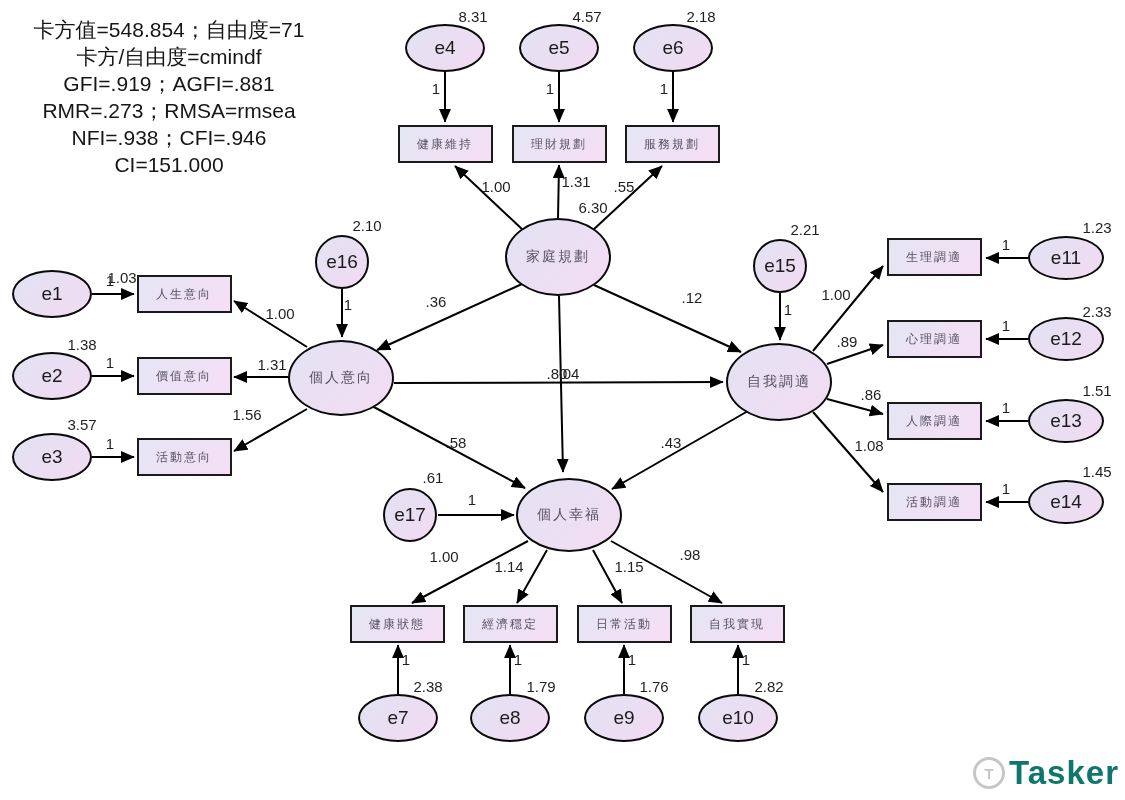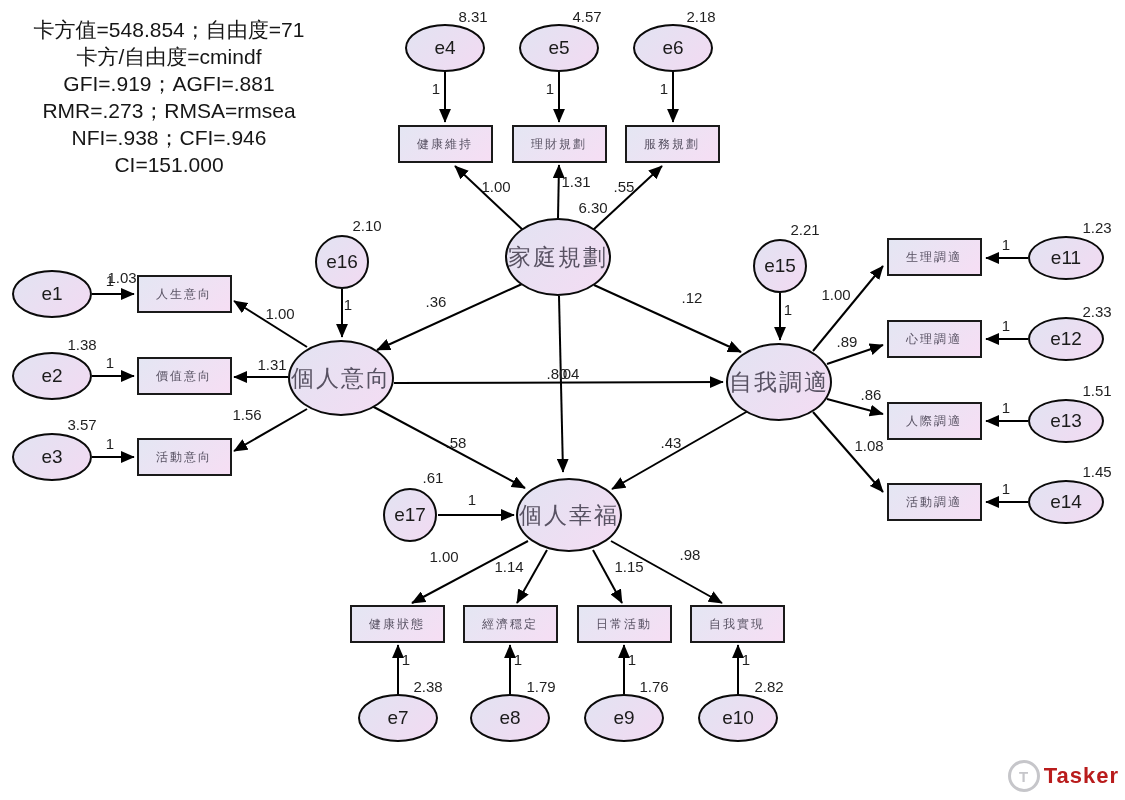--- a/index.html
+++ b/index.html
@@ -8,36 +8,36 @@
   svg.edges{position:absolute;left:0;top:0;width:1125px;height:800px;}
   .stats{position:absolute;left:4px;top:16px;width:330px;text-align:center;
          font-size:21px;line-height:27px;color:#161616;}
   .title{position:absolute;left:743px;top:16px;width:302px;text-align:center;
          font-family:"Liberation Serif",serif;font-weight:bold;color:#c8232b;}
   .title-line1{font-size:41px;letter-spacing:6px;line-height:50px;}
   .title-line2{font-size:35px;line-height:42px;letter-spacing:1px;}
   .latent{position:absolute;border:2px solid #0a0a0a;border-radius:50%;
           background:linear-gradient(135deg,#e2e3f2 0%,#f4dcf3 100%);
           display:flex;align-items:center;justify-content:center;
-          font-size:23px;letter-spacing:2px;color:#585263;box-sizing:border-box;}
+          font-size:14px;letter-spacing:2px;color:#585263;box-sizing:border-box;}
   .error{position:absolute;border:2px solid #0a0a0a;border-radius:50%;
          background:linear-gradient(135deg,#e2e3f2 0%,#f2daf2 100%);
          display:flex;align-items:center;justify-content:center;
          font-size:19px;color:#1b1b1b;box-sizing:border-box;}
   .observed{position:absolute;border:2px solid #1a1a1a;
          background:linear-gradient(135deg,#e4e6f3 0%,#f6def4 100%);
          display:flex;align-items:center;justify-content:center;
          font-size:12px;letter-spacing:2px;color:#585263;box-sizing:border-box;}
   .elabel{position:absolute;transform:translate(-50%,-50%);font-size:15px;
           color:#1f1f1f;white-space:nowrap;}
   .watermark{position:absolute;right:6px;bottom:8px;display:flex;align-items:center;gap:4px;}
   .wm-logo{width:26px;height:26px;border:3px solid #c6c6ca;border-radius:50%;
            display:flex;align-items:center;justify-content:center;
            color:#c6c6ca;font-weight:bold;font-size:15px;}
-  .wm-text{font-size:22px;font-weight:bold;color:#b91c1c;letter-spacing:1px;}
+  .wm-text{font-size:33px;font-weight:bold;color:#0f766e;letter-spacing:1px;}
 </style>
 </head>
 <body>
 
 <div class="canvas">
   <svg class="edges" xmlns="http://www.w3.org/2000/svg">
     <defs>
       <marker id="arrow" markerWidth="7.5" markerHeight="6" refX="6.6" refY="3" orient="auto" markerUnits="strokeWidth">
         <path d="M0,0 L7,3 L0,6 Z" fill="#000"></path>
       </marker>

